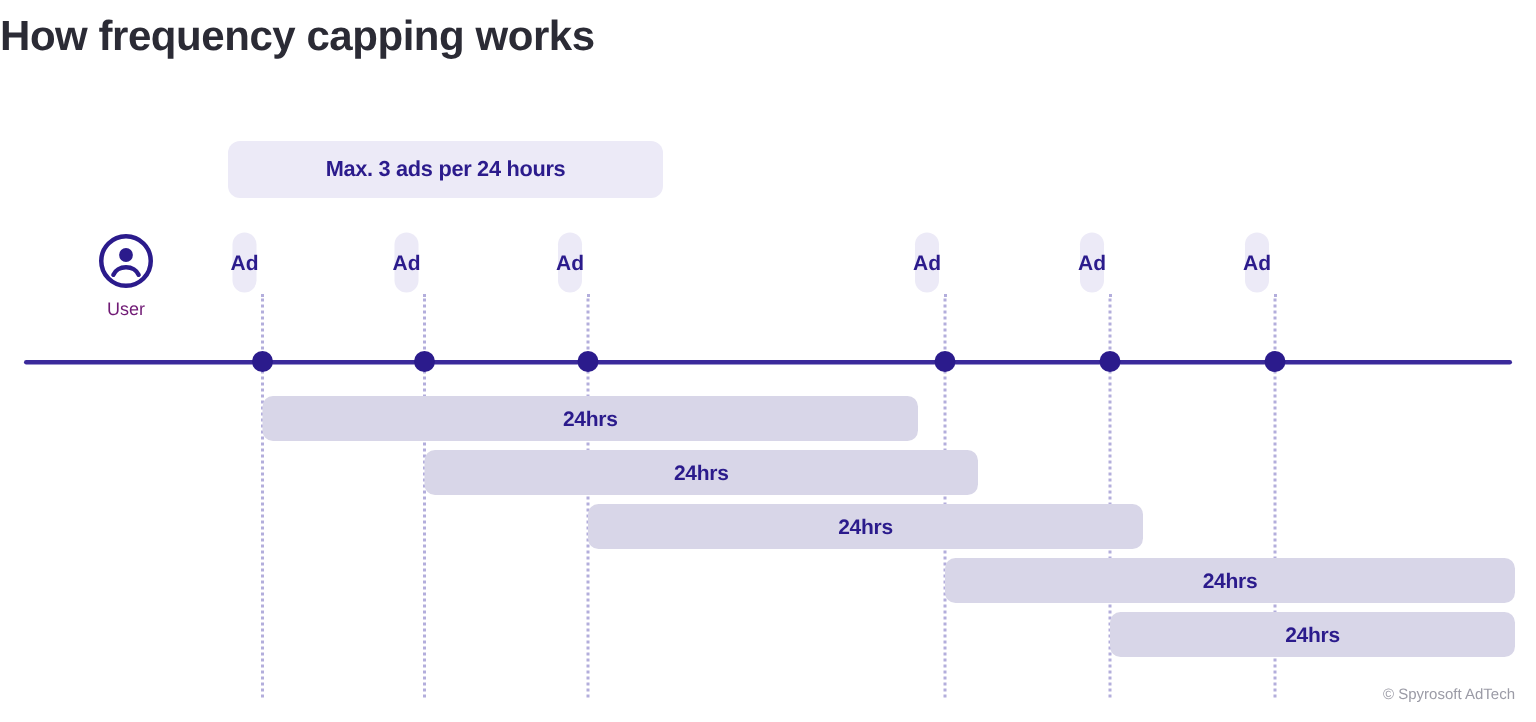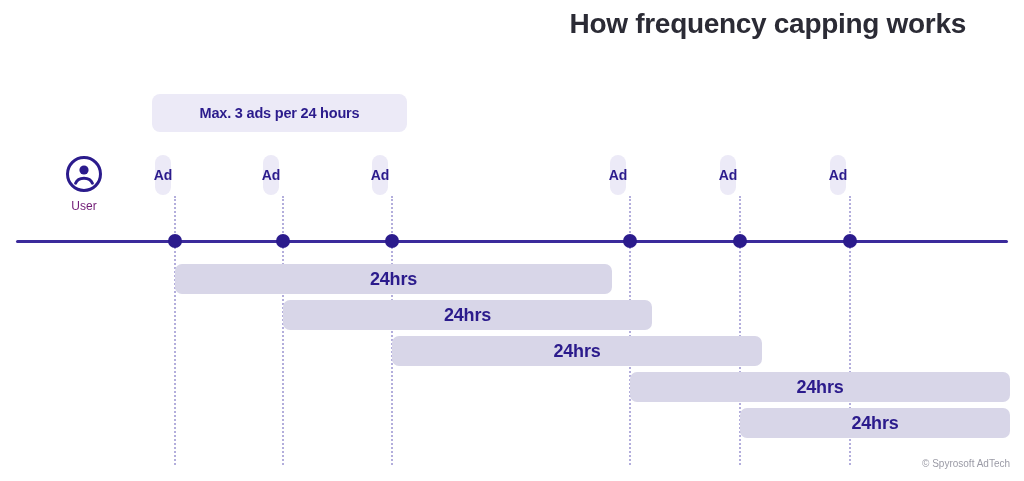--- a/index.html
+++ b/index.html
@@ -15,33 +15,33 @@
     font-family: "Liberation Sans", sans-serif;
     -webkit-font-smoothing: antialiased;
   }
 
   
   #diagram-title {
     position: absolute;
     top: 8px;
     left: 0;
     width: 966px;
-    text-align: right;
+    text-align: left;
     font-size: 28px;
     font-weight: bold;
     color: #2b2b35;
     letter-spacing: -0.3px;
   }
 
   
   #legend-box {
     position: absolute;
     left: 152px;
     top: 94px;
-    width: 255px;
+    width: 290px;
     height: 38px;
     background: #ECEAF7;
     border-radius: 8px;
     display: flex;
     align-items: center;
     justify-content: center;
   }
   #legend-box .legend-text {
     font-size: 14.5px;
     font-weight: bold;
@@ -124,21 +124,21 @@
   .window-bar {
     position: absolute;
     height: 30px;
     background: #D8D6E8;
     border-radius: 7px;
     display: flex;
     align-items: center;
     justify-content: center;
   }
   .window-bar .bar-label {
-    font-size: 18px;
+    font-size: 14px;
     font-weight: bold;
     color: #2B1B8C;
     letter-spacing: -0.2px;
   }
 
   
   #footer-credit {
     position: absolute;
     right: 14px;
     bottom: 12px;

